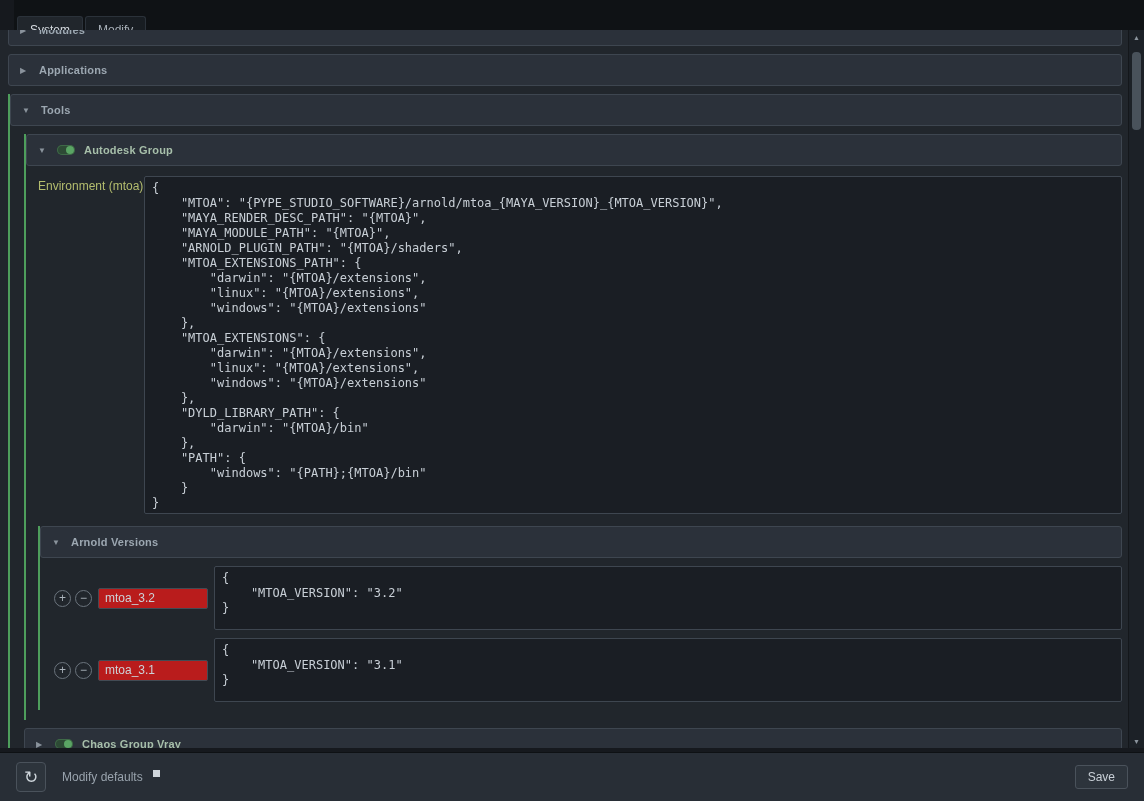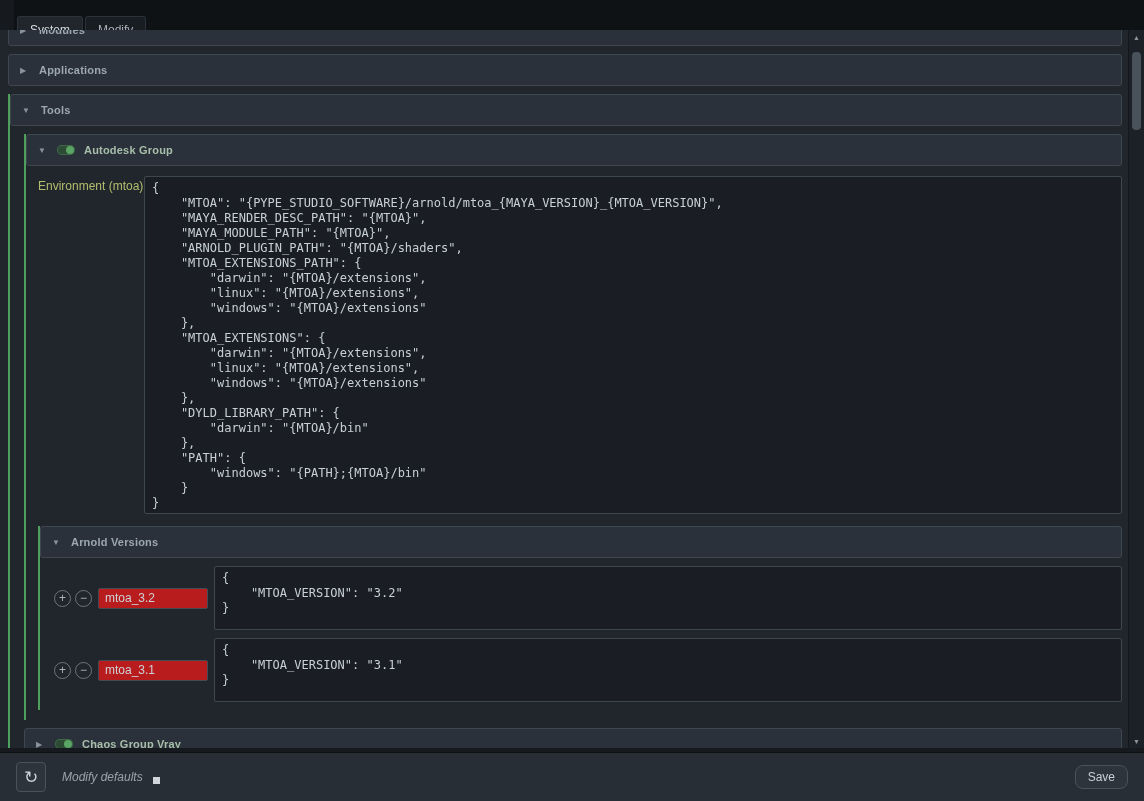--- a/index.html
+++ b/index.html
@@ -118,26 +118,26 @@
     position: absolute; left: 0; right: 0; bottom: 0; height: 49px;
     background: #282e36; border-top: 1px solid #0e1114;
     display: flex; align-items: center; padding: 0 16px;
   }
   .icon-btn {
     width: 30px; height: 30px; background: #2d343c;
     border: 1px solid #4a525b; border-radius: 4px;
     color: #cdd4da; font-size: 17px; line-height: 1;
     display: flex; align-items: center; justify-content: center; cursor: pointer;
   }
-  .modify { display: flex; align-items: flex-end; gap: 10px; margin-left: 16px; cursor: pointer; font-style: italic; }
+  .modify { display: flex; align-items: flex-start; gap: 10px; margin-left: 16px; cursor: pointer; }
   .modify-label { font-size: 12px; color: #99a3ad; }
   .modify-square { width: 7px; height: 7px; background: #cfd5db; display: inline-block; }
   .save-btn {
     margin-left: auto; padding: 4px 12px;
-    background: #2d343c; border: 1px solid #4a525b; border-radius: 8px;
+    background: #2d343c; border: 1px solid #4a525b; border-radius: 3px;
     color: #c9d0d7; font-size: 12px; cursor: pointer;
     font-family: "Liberation Sans", sans-serif;
   }
 </style>
 </head>
 <body>
 
 <div class="app">
 
   <div class="tabbar">

